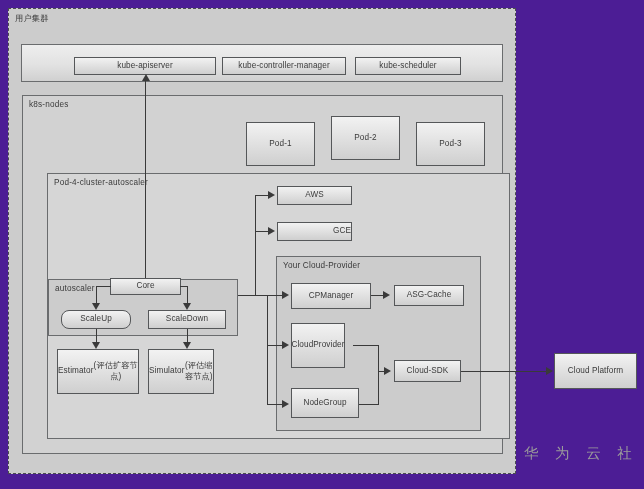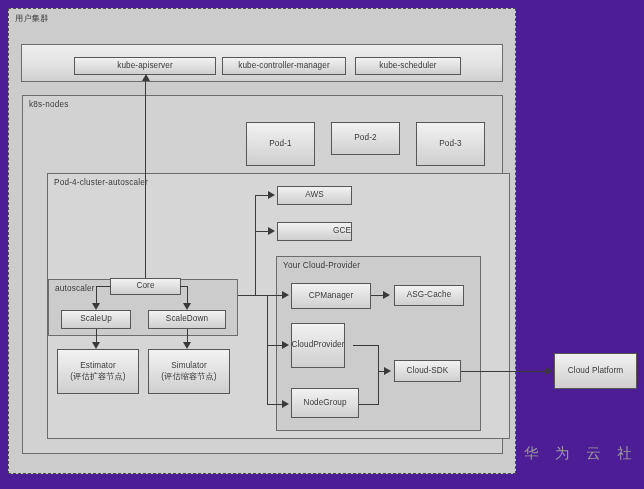--- a/index.html
+++ b/index.html
@@ -67,21 +67,21 @@
   .arr-right{border-top:4px solid transparent;border-bottom:4px solid transparent;border-left:7px solid #3a3a3a;}
 
   .watermark{
     position:absolute;
     color:#9b9b9b;
     font-size:14.5px;
     letter-spacing:6px;
     white-space:nowrap;
     font-family:"DejaVu Sans",sans-serif;
   }
-  .two-line{flex-direction:column;}
+  .two-line{}
   .wrapname{max-width:54px;}
 </style>
 </head>
 <body>
 
 <div id="canvas">
 
   <div class="outer-dashed" style="left:8px;top:8px;width:508px;height:466px;">
     <span class="panel-label">用户集群</span>
   </div>
@@ -98,21 +98,21 @@
     <span>kube-scheduler</span>
   </div>
 
   <div class="panel lighter" style="left:22px;top:95px;width:481px;height:359px;">
     <span class="panel-label">k8s-nodes</span>
   </div>
 
   <div class="box" style="left:246px;top:122px;width:69px;height:44px;">
     <span>Pod-1</span>
   </div>
-  <div class="box" style="left:331px;top:122px;width:69px;height:33px;">
+  <div class="box" style="left:331px;top:116px;width:69px;height:44px;">
     <span>Pod-2</span>
   </div>
   <div class="box" style="left:416px;top:122px;width:69px;height:44px;">
     <span>Pod-3</span>
   </div>
 
   <div class="panel lighter2" style="left:31px;top:173px;width:463px;height:266px;margin-left:16px;">
     <span class="panel-label">Pod-4-cluster-autoscaler</span>
   </div>
 
@@ -123,32 +123,32 @@
     <span>GCE</span>
   </div>
 
   <div class="panel" style="left:48px;top:259px;width:190px;height:57px;margin-top:20px;">
     <span class="panel-label">autoscaler</span>
   </div>
 
   <div class="box" style="left:110px;top:278px;width:71px;height:17px;">
     <span>Core</span>
   </div>
-  <div class="box" style="left:61px;top:310px;width:70px;height:19px;">
+  <div class="box" style="left:61px;top:310px;width:70px;height:19px;border-radius:8px;">
     <span>ScaleUp</span>
   </div>
   <div class="box" style="left:148px;top:310px;width:78px;height:19px;">
     <span>ScaleDown</span>
   </div>
 
   <div class="box two-line" style="left:57px;top:349px;width:82px;height:45px;">
     <span>Estimator</span>
     <span>(评估扩容节点)</span>
   </div>
-  <div class="box two-line" style="left:148px;top:349px;width:82px;height:45px;">
+  <div class="box two-line" style="left:148px;top:349px;width:66px;height:45px;">
     <span>Simulator</span>
     <span>(评估缩容节点)</span>
   </div>
 
   <div class="panel" style="left:276px;top:256px;width:205px;height:175px;">
     <span class="panel-label">Your Cloud-Provider</span>
   </div>
 
   <div class="box" style="left:291px;top:283px;width:80px;height:26px;">
     <span>CPManager</span>

